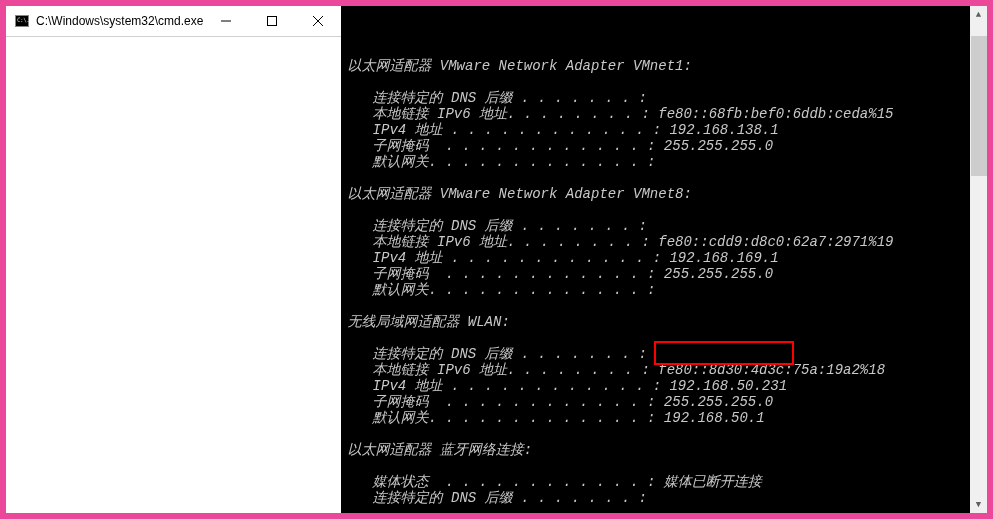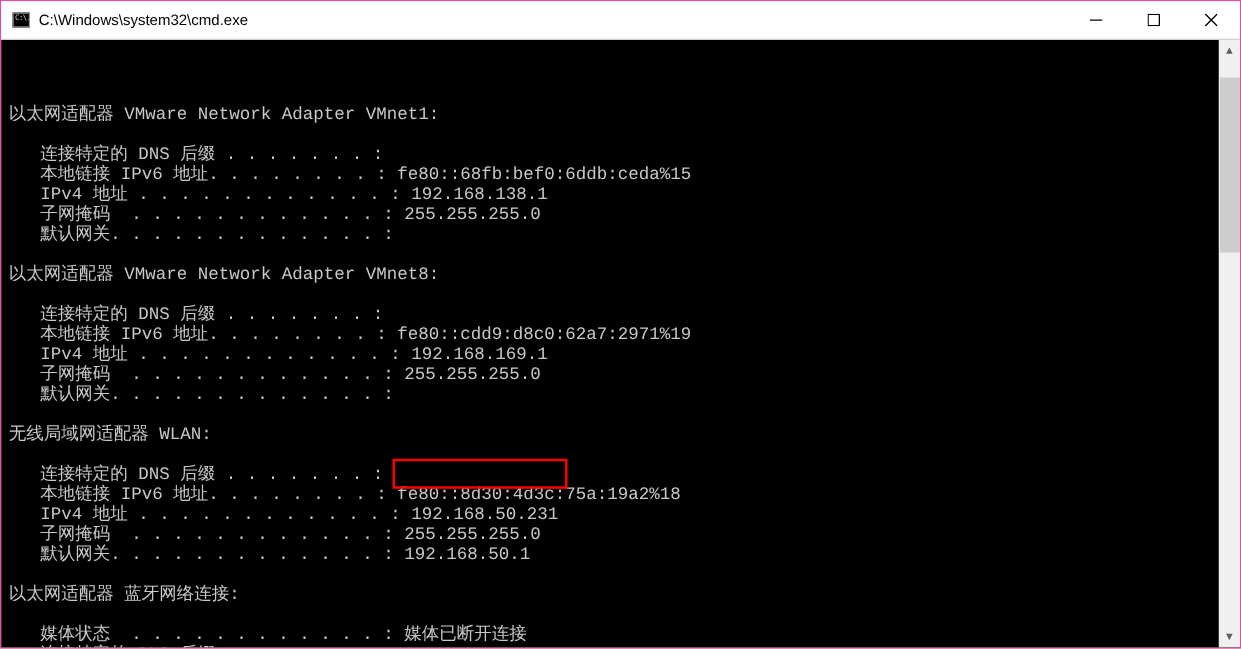--- a/index.html
+++ b/index.html
@@ -8,24 +8,24 @@
     width: 993px;
     height: 519px;
     overflow: hidden;
     font-family: "Segoe UI", Tahoma, sans-serif;
     background: #f0f0f0;
   }
   .window {
     width: 993px;
     height: 519px;
     background: #fff;
-    border: 1px solid #ec4899;
+    border: 6px solid #ec4899;
     box-sizing: border-box;
     display: flex;
-    flex-direction: column;
+    flex-direction: row;
   }
   .titlebar {
     height: 30px;
     background: #ffffff;
     display: flex;
     align-items: center;
     border-bottom: 1px solid #d0d0d0;
     flex-shrink: 0;
   }
   .titlebar-icon {
@@ -103,21 +103,21 @@
     left: 0; right: 0;
     height: 17px;
     display: flex;
     align-items: center;
     justify-content: center;
     color: #606060;
     font-size: 9px;
   }
   .sa-top { top: 0; }
   .sa-bot { bottom: 0; }
-  .line { min-height: 16px; }
+  .line { min-height: 16px; font-style: italic; }
   .highlight-box {
     position: absolute;
     border: 2px solid #ff0000;
     pointer-events: none;
   }
 </style>
 </head>
 <body>
 
 <div class="window">

